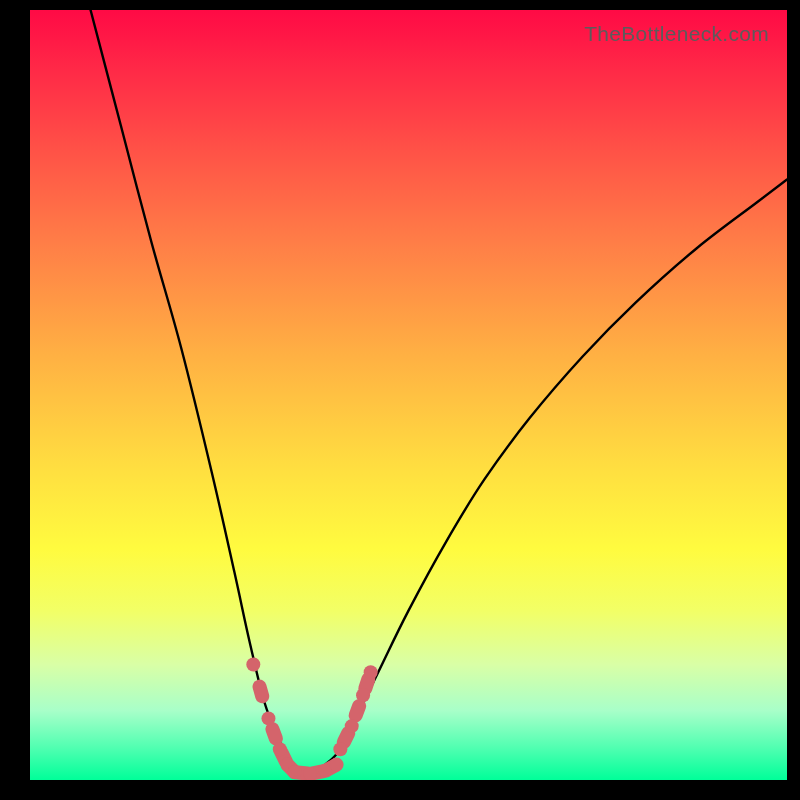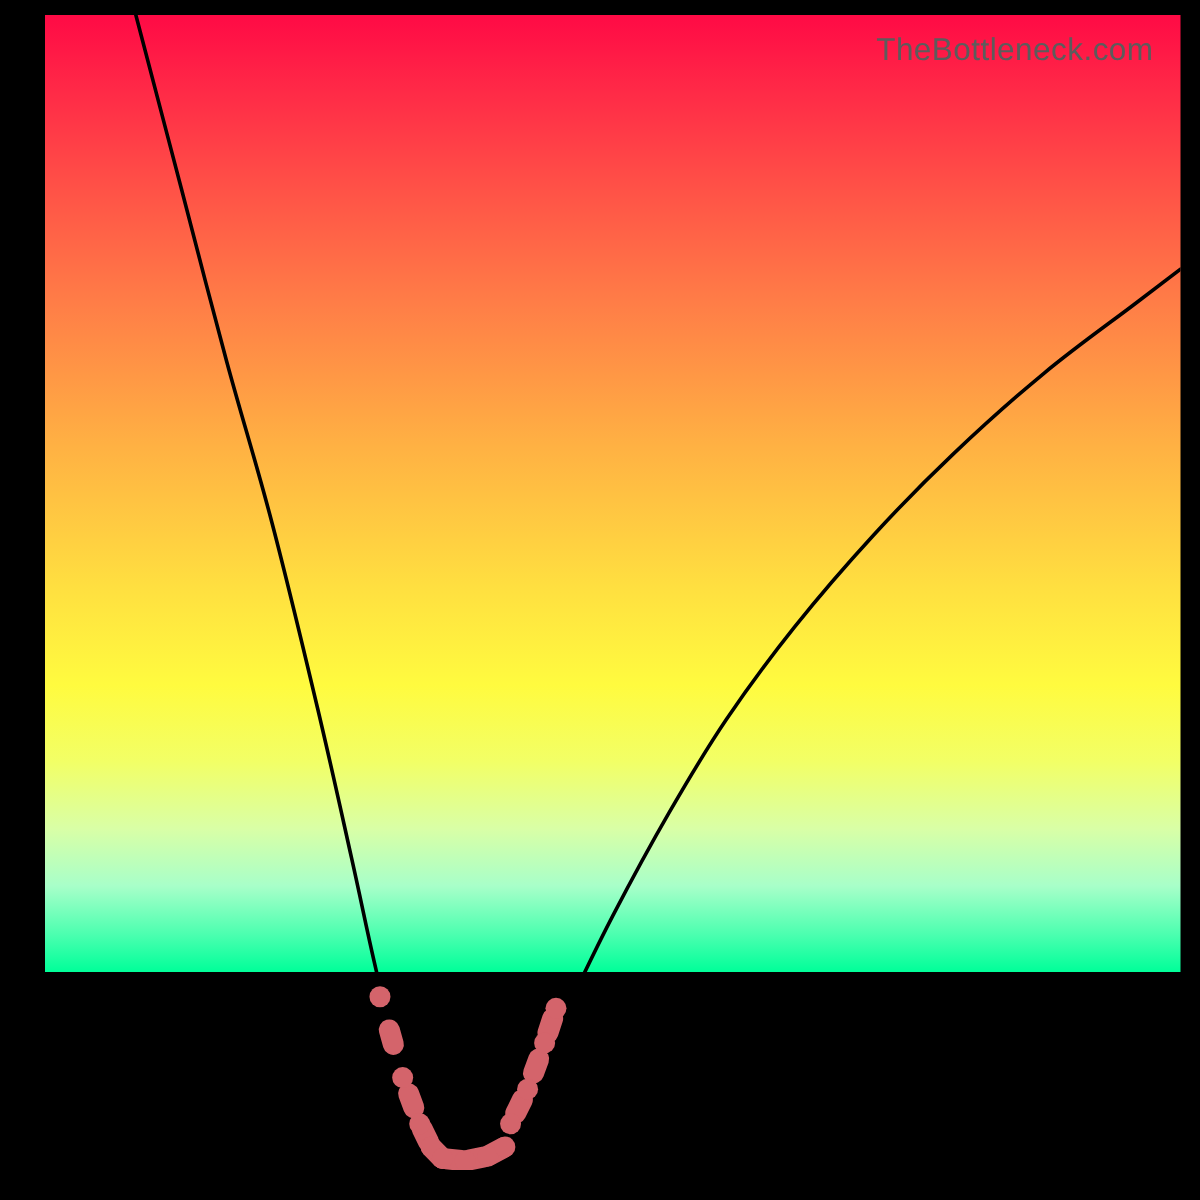--- a/index.html
+++ b/index.html
@@ -9,21 +9,21 @@
     height: 800px;
     background: #000;
     overflow: hidden;
     font-family: Arial, Helvetica, sans-serif;
   }
   .frame {
     position: absolute;
     left: 30px;
     top: 10px;
     width: 757px;
-    height: 638px;
+    height: 770px;
     background: linear-gradient(to bottom,
       #ff0a45 0%,
       #ff2a47 8%,
       #ff5147 18%,
       #ff7d47 30%,
       #ffb143 45%,
       #ffe040 60%,
       #fffb3f 70%,
       #f2ff66 78%,
       #d9ffa6 85%,

